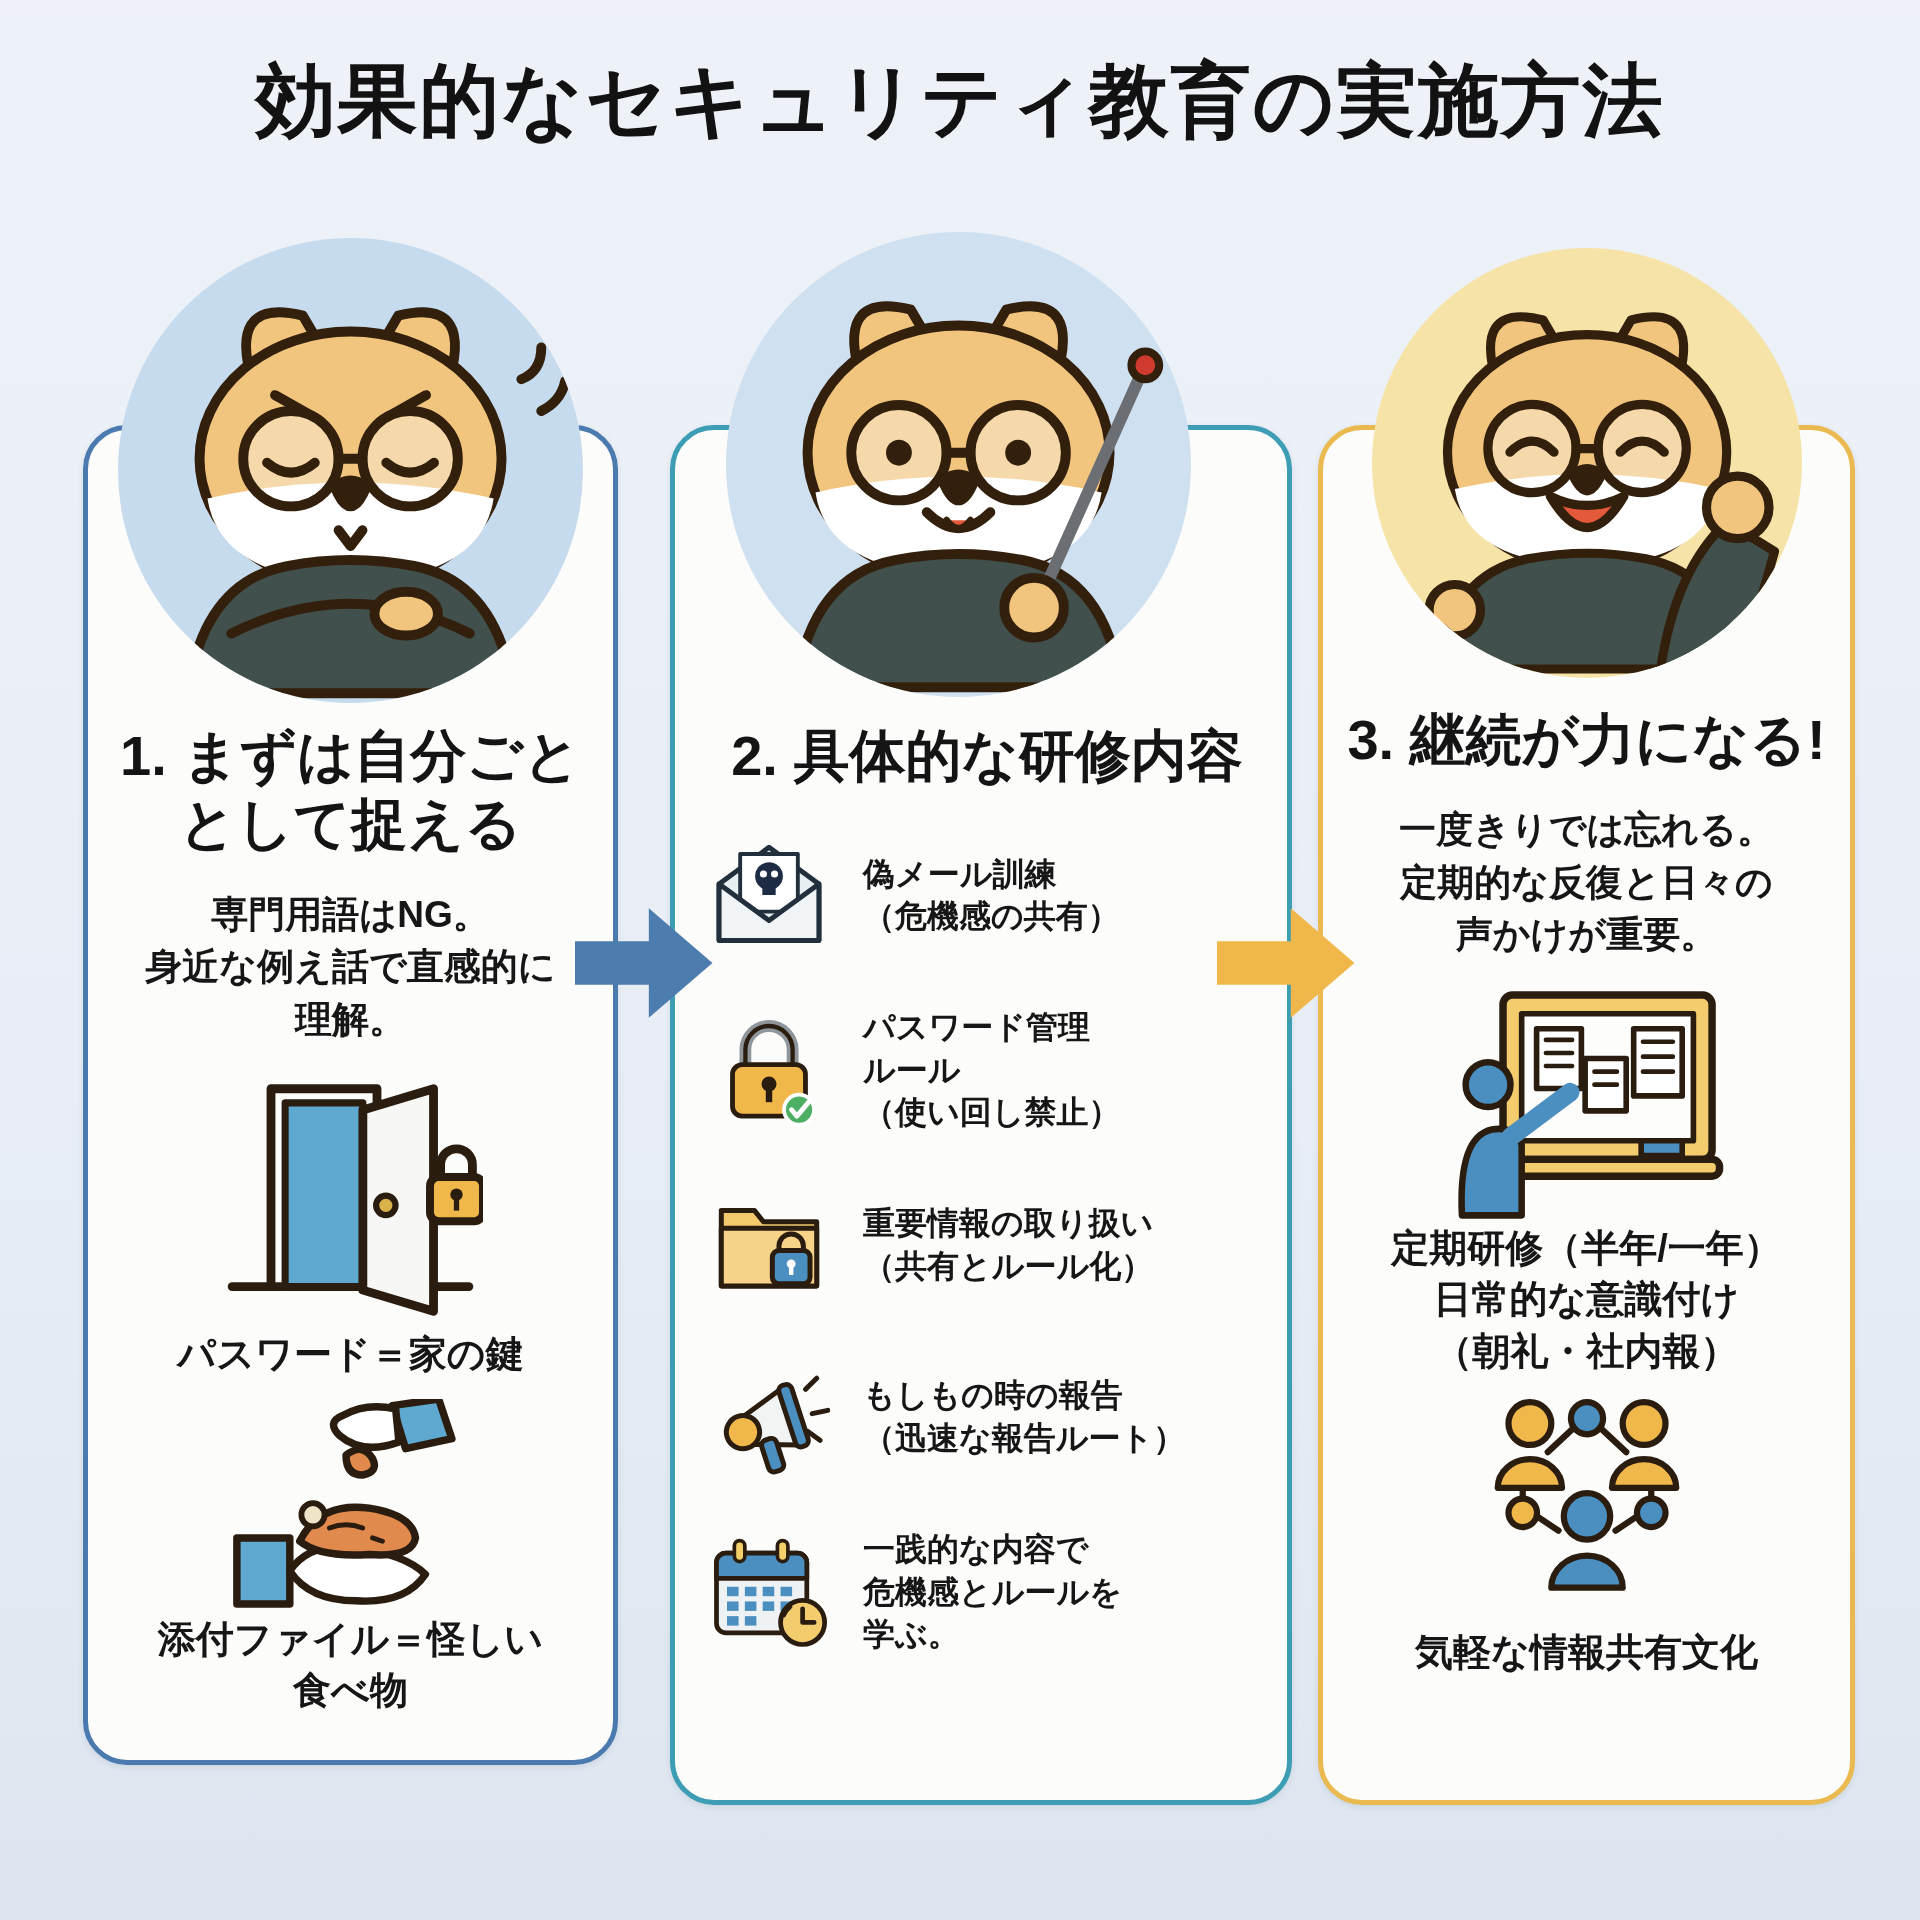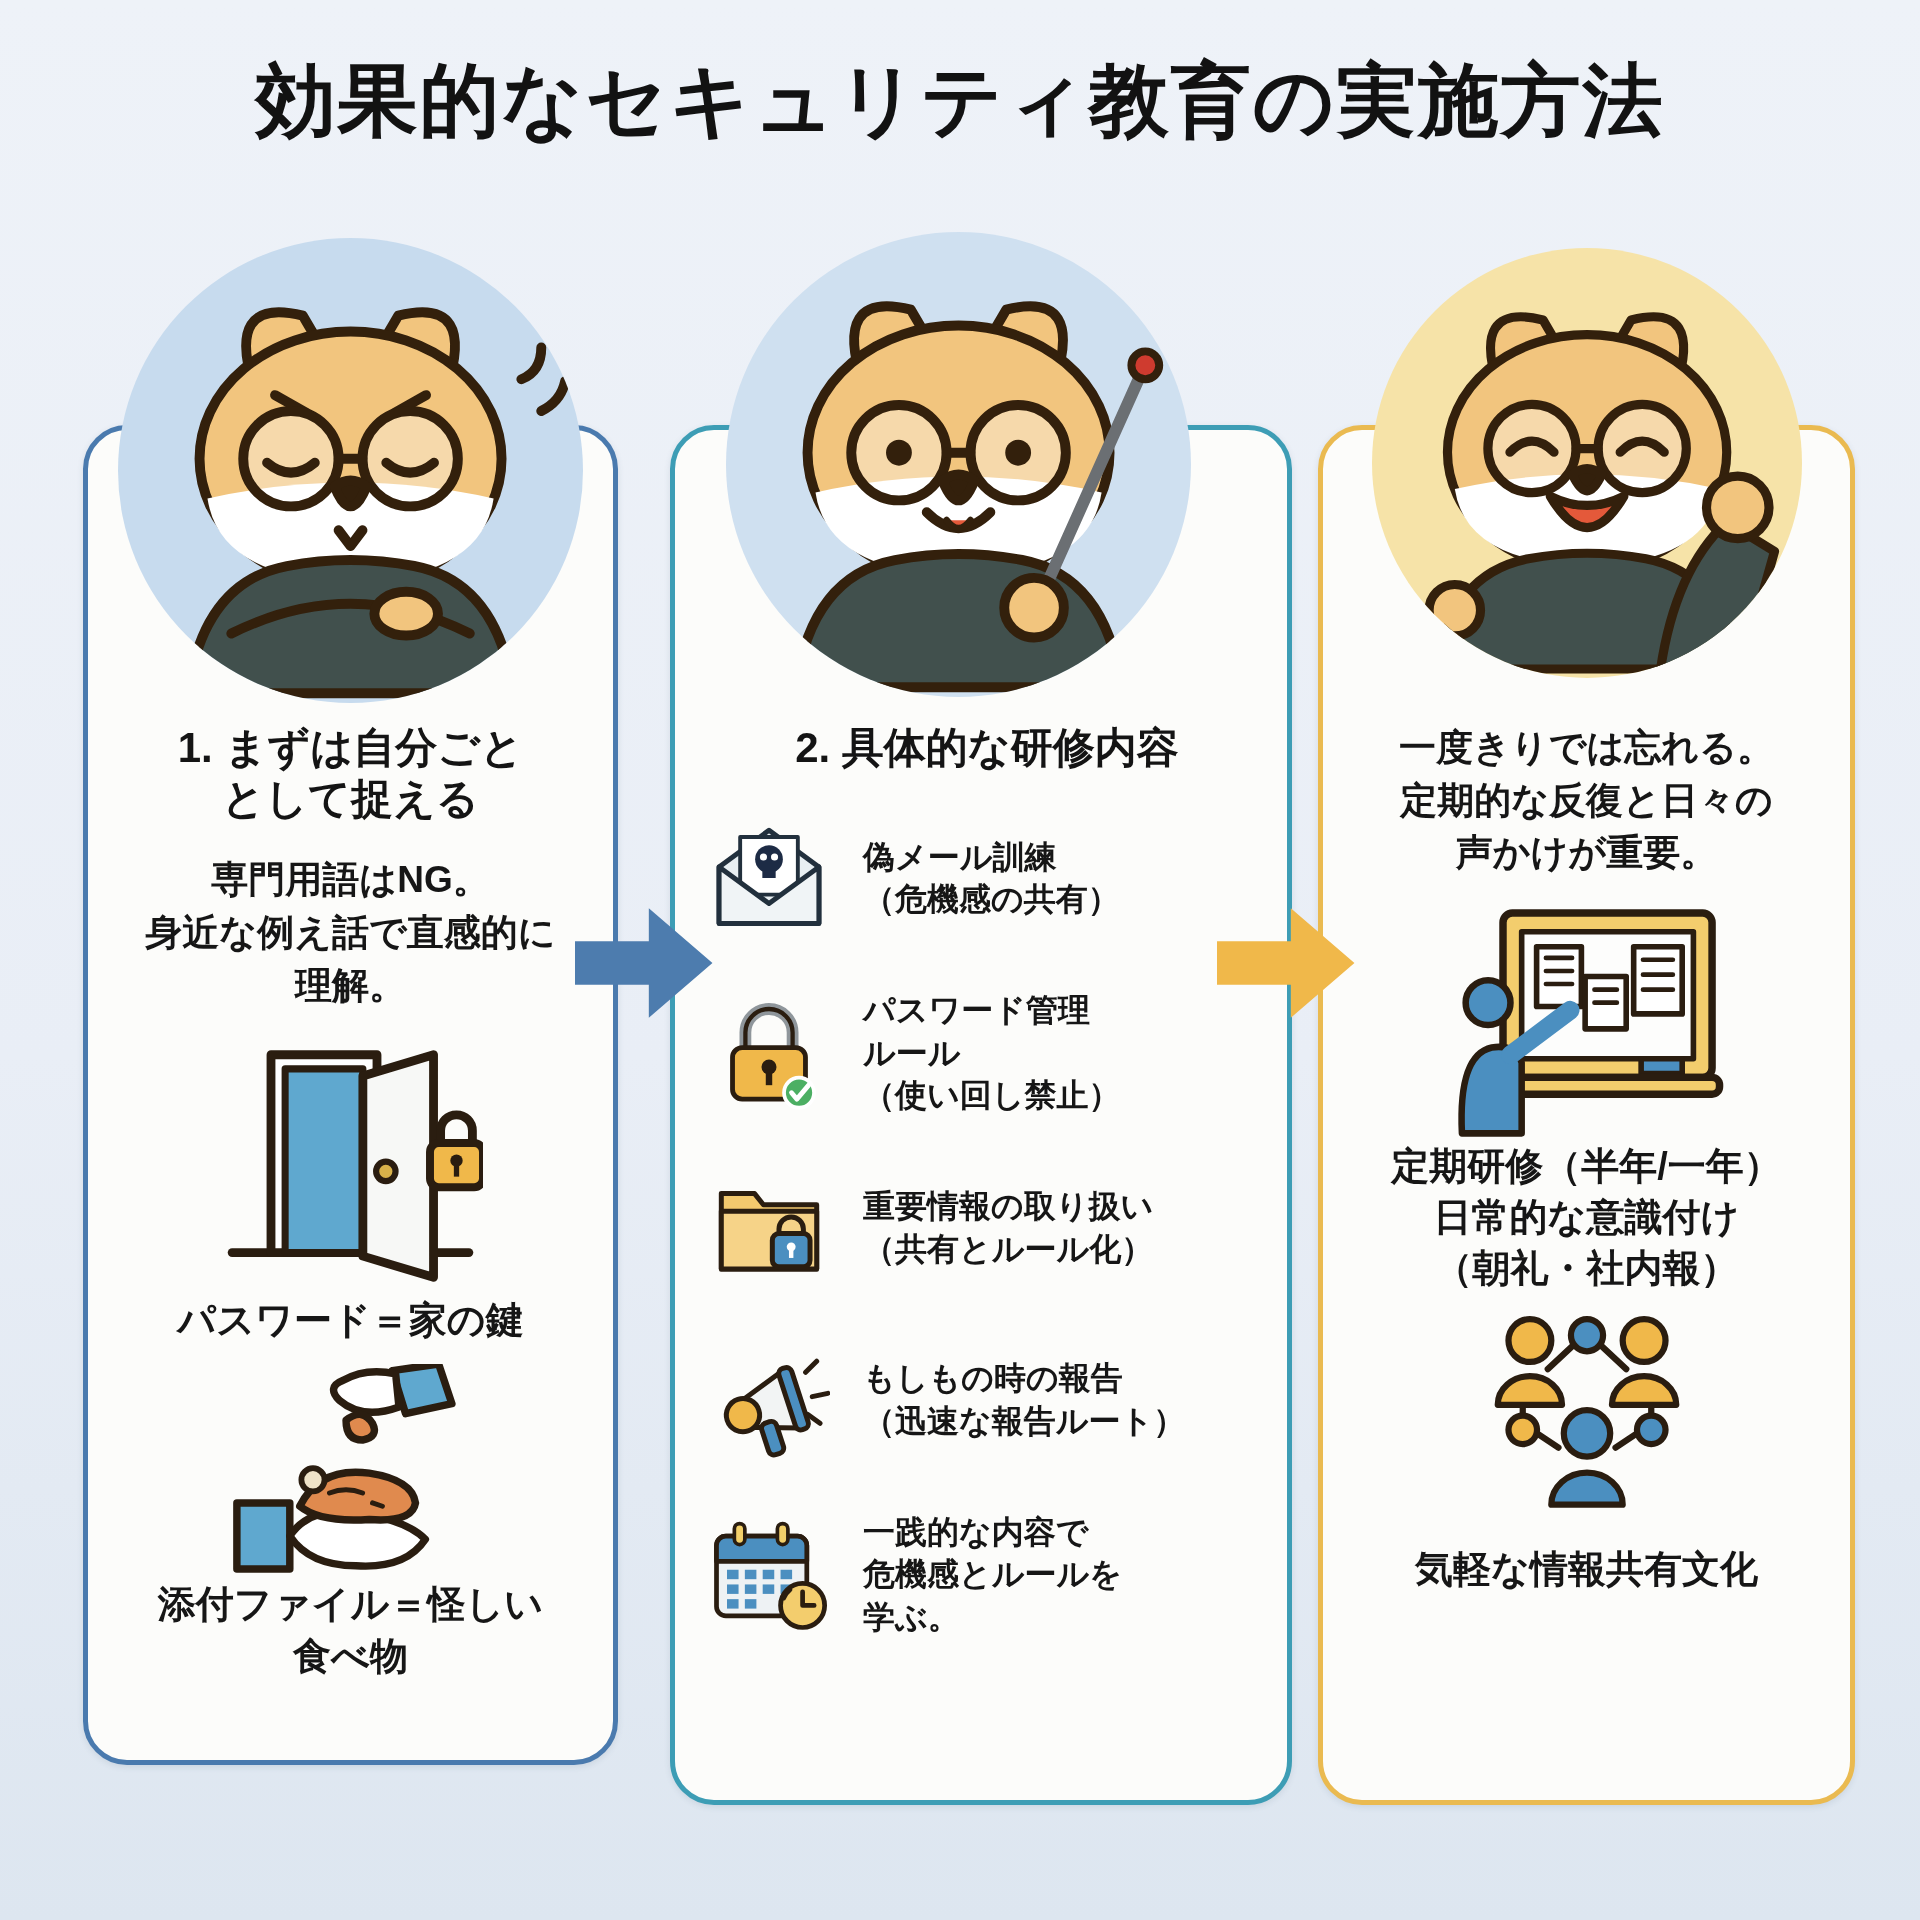--- a/index.html
+++ b/index.html
@@ -30,21 +30,21 @@
   .avatar.a2 { left:726px;  top:232px; width:465px; height:465px; background:#cfe0f0; }
   .avatar.a3 { left:1372px; top:248px; width:430px; height:430px; background:#f6e3a8; }
   .avatar svg { width:94%; height:94%; display:block; }
 
   .col-body { display:flex; flex-direction:column; align-items:center; }
   .panel.c1 .col-body { padding:278px 26px 0 26px; }
   .panel.c2 .col-body { padding:278px 18px 0 30px; align-items:stretch; }
   .panel.c3 .col-body { padding:262px 24px 0 24px; }
 
   .heading {
-    text-align:center; font-size:42px; font-weight:800; line-height:1.22;
+    text-align:center; font-size:56px; font-weight:800; line-height:1.22;
     white-space:pre-line; margin:14px 0 0 0; color:#141414;
   }
   .intro {
     text-align:center; font-size:37px; font-weight:700; line-height:1.42;
     white-space:pre-line; margin:30px 0 0 0;
   }
   .caption {
     text-align:center; font-size:38px; font-weight:700; line-height:1.35;
     white-space:pre-line; margin:0 0 0 0;
   }
@@ -219,20 +219,21 @@
 危機感とルールを
 学ぶ。</div>
         </div>
 
       </div>
     </div>
   </div>
 
   <div class="panel c3">
     <div class="col-body">
+      <div class="heading">3. 継続が力になる!</div>
       <div class="intro">一度きりでは忘れる。
 定期的な反復と日々の
 声かけが重要。</div>
 
       <div class="fig">
         <svg width="280" height="243" viewBox="0 0 150 130">
           <g stroke="#2a1d10" stroke-width="4" stroke-linejoin="round" stroke-linecap="round">
             <rect x="30" y="8" width="112" height="88" rx="5" fill="#f3cd6d"></rect>
             <rect x="40" y="18" width="92" height="68" fill="#fdfdfc" stroke-width="3"></rect>
             <rect x="48" y="26" width="24" height="32" fill="#ffffff" stroke-width="3"></rect>

